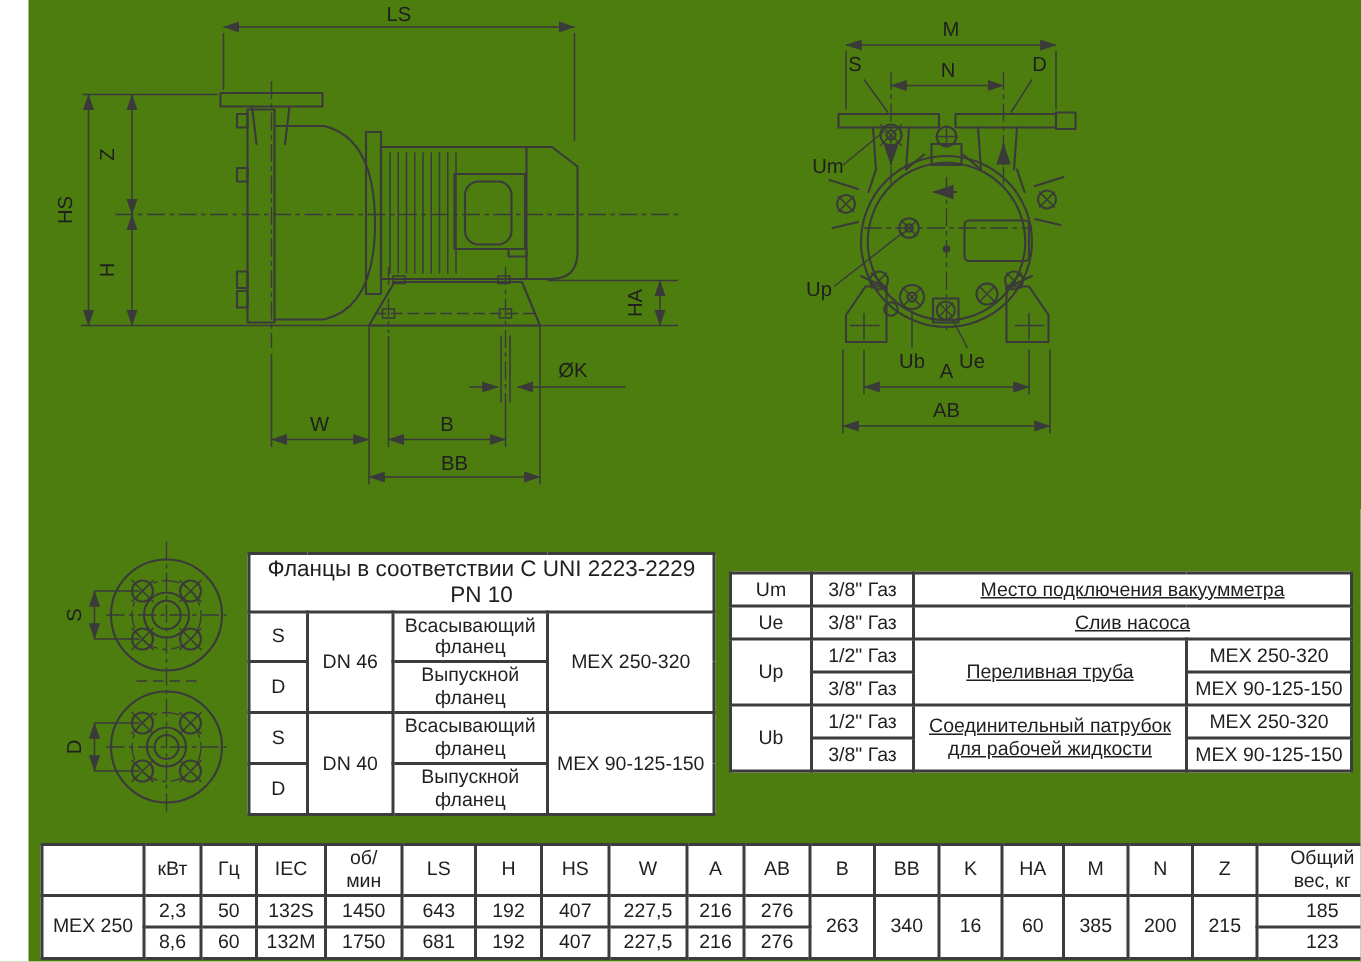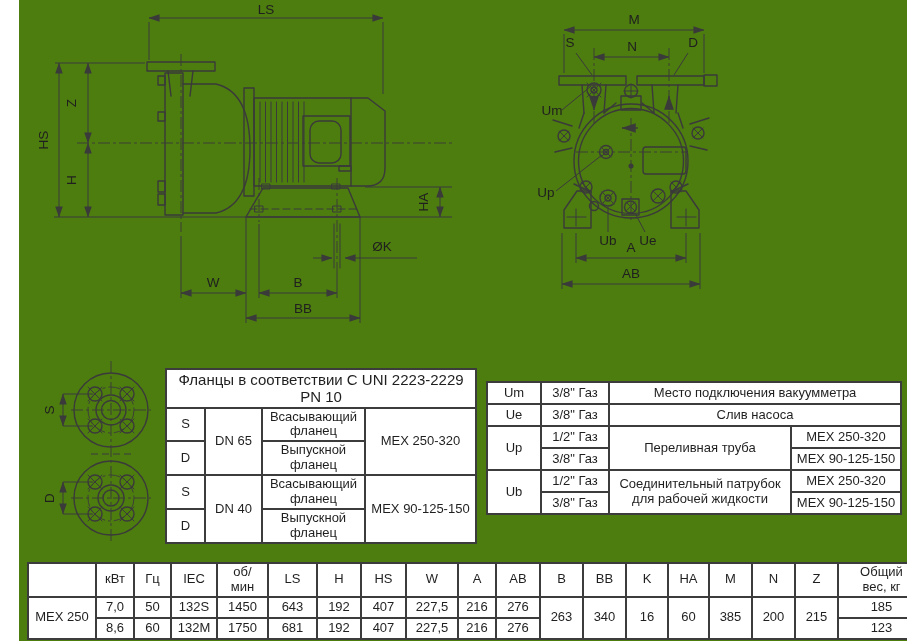--- a/index.html
+++ b/index.html
@@ -4,21 +4,21 @@
 <style>
   html,body{margin:0;padding:0;background:#fff;}
   #canvas{position:relative;width:907px;height:641px;background:#4d7c0f;overflow:hidden;
           font-family:"Liberation Sans",sans-serif;color:#1f1f1f;margin-left:19px;}
   .abs{position:absolute;}
 
   
   table.tbl{border-collapse:collapse;table-layout:fixed;background:#fff;}
   table.tbl td{border:2px solid #3c3c3c;text-align:center;vertical-align:middle;
                font-size:13px;line-height:1.15;padding:1px 2px;color:#1f1f1f;}
-  td.left{text-align:left;padding-left:7px;}
+  td.left{text-align:left;padding-left:7px;text-decoration:underline;}
   .pre{white-space:pre-line;}
   #flange-table{left:146px;top:368px;width:310px;}
   #flange-table td.title{font-size:15px;}
   #conn-table{left:467px;top:381px;width:414px;}
   #dim-table{left:8px;top:562px;width:897px;}
   #dim-table td{font-size:13px;}
 
   
   .ol{fill:none;stroke:#3a3a3a;stroke-width:1.4;stroke-linecap:round;stroke-linejoin:round;}
   .ol2{fill:none;stroke:#3a3a3a;stroke-width:1;stroke-linecap:round;stroke-linejoin:round;}
@@ -229,21 +229,21 @@
         <col style="width:57px">
         <col style="width:103px">
         <col style="width:111px">
       </colgroup>
     <tbody>
         <tr style="height:22px">
       <td colspan="4" class="title">Фланцы в соответствии С UNI 2223-2229 PN 10</td>
     </tr>
     <tr style="height:32px">
       <td>S</td>
-      <td rowspan="2">DN 65</td>
+      <td rowspan="2">DN 46</td>
       <td>Всасывающий фланец</td>
       <td rowspan="2">MEX 250-320</td>
     </tr>
     <tr style="height:32px">
       <td>D</td>
       <td>Выпускной фланец</td>
     </tr>
     <tr style="height:32px">
       <td>S</td>
       <td rowspan="2">DN 40</td>
@@ -340,21 +340,21 @@
       <td class="pre">K</td>
       <td class="pre">HA</td>
       <td class="pre">M</td>
       <td class="pre">N</td>
       <td class="pre">Z</td>
       <td class="pre">Общий
 вес, кг</td>
     </tr>
     <tr style="height:21px">
       <td rowspan="2">MEX 250</td>
-      <td>7,0</td>
+      <td>2,3</td>
       <td>50</td>
       <td>132S</td>
       <td>1450</td>
       <td>643</td>
       <td>192</td>
       <td>407</td>
       <td>227,5</td>
       <td>216</td>
       <td>276</td>
       <td rowspan="2">263</td>

